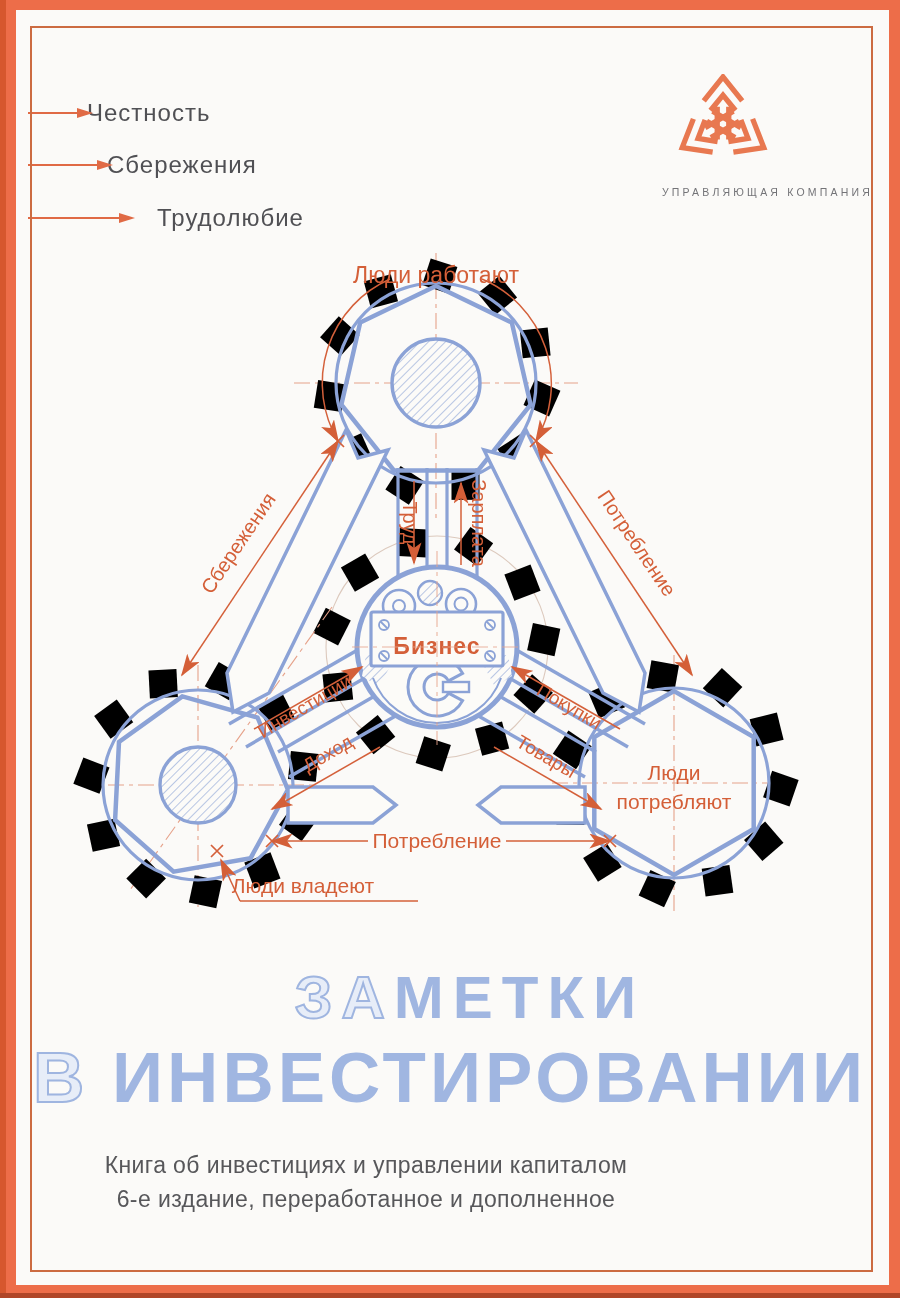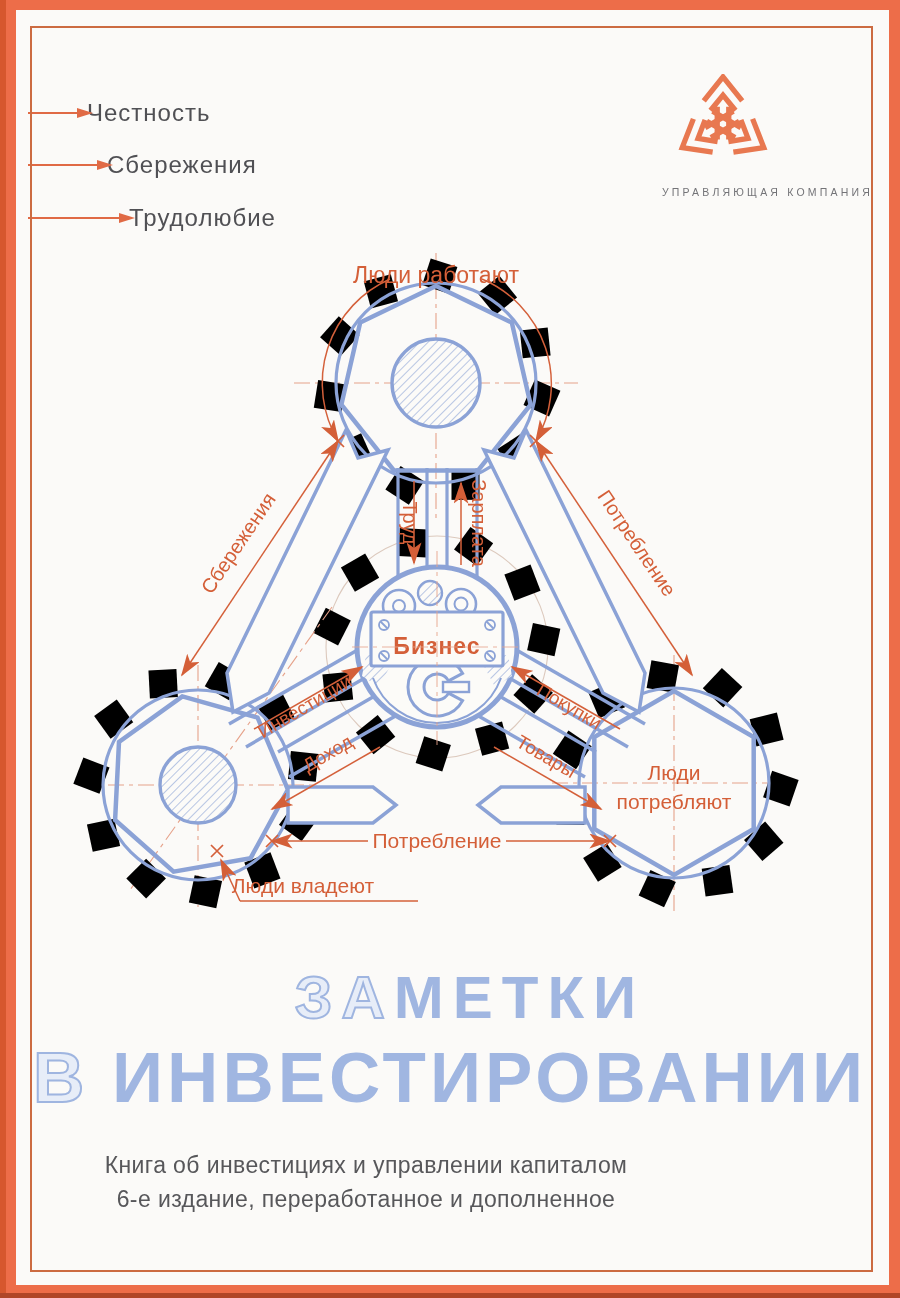--- a/index.html
+++ b/index.html
@@ -53,21 +53,21 @@
 <div class="frame-line"></div>
 
 <div class="vrow" style="left:28px;top:100px;">
   <span class="vline" style="width:50px;"></span>
   <span class="vlabel">Честность</span>
 </div>
 <div class="vrow" style="left:28px;top:152px;">
   <span class="vline" style="width:70px;"></span>
   <span class="vlabel">Сбережения</span>
 </div>
-<div class="vrow" style="left:28px;top:205px;">
+<div class="vrow" style="left:28px;top:205px;gap:28px;">
   <span class="vline" style="width:92px;"></span>
   <span class="vlabel">Трудолюбие</span>
 </div>
 
 <div class="logo">
   <svg width="122" height="100" viewBox="-61 -52 122 104">
     <defs>
       <g id="larm">
         <path d="M -6,16 L -6,-18 M 6,16 L 6,-18 M -13,-14 L 0,-30 L 13,-14 M -20,-24 L 0,-49 L 20,-24" fill="none" stroke="#e87850" stroke-width="5.5" stroke-linejoin="miter"></path>
       </g>

